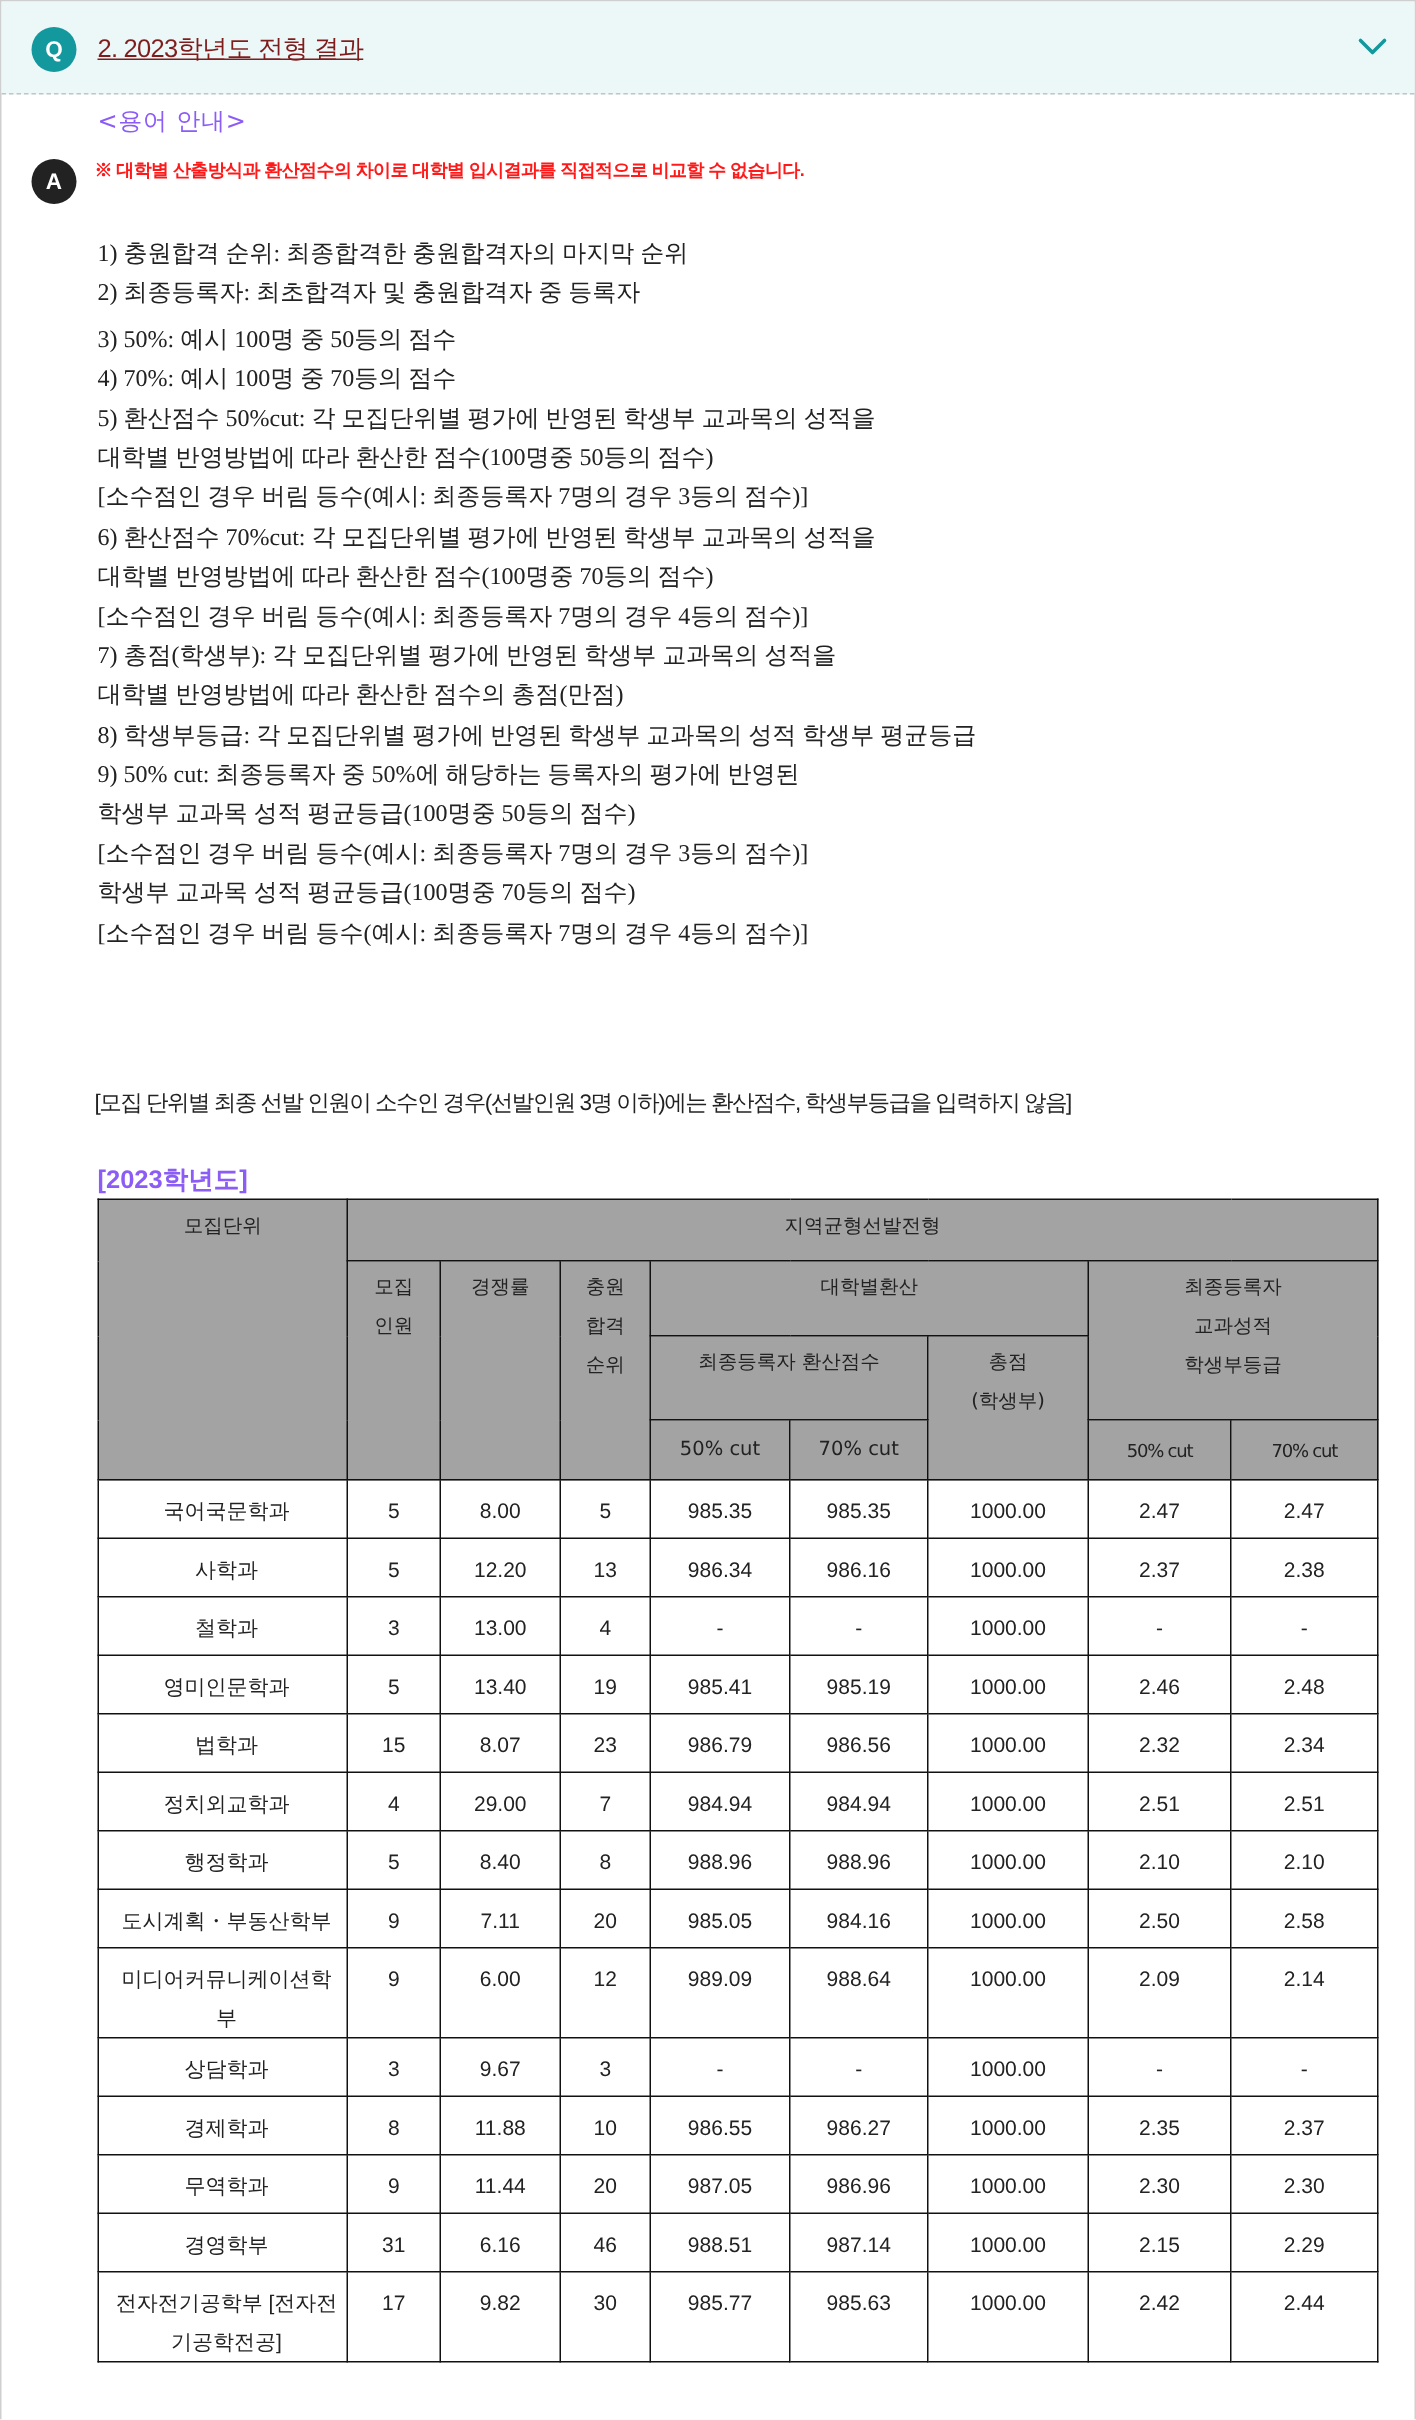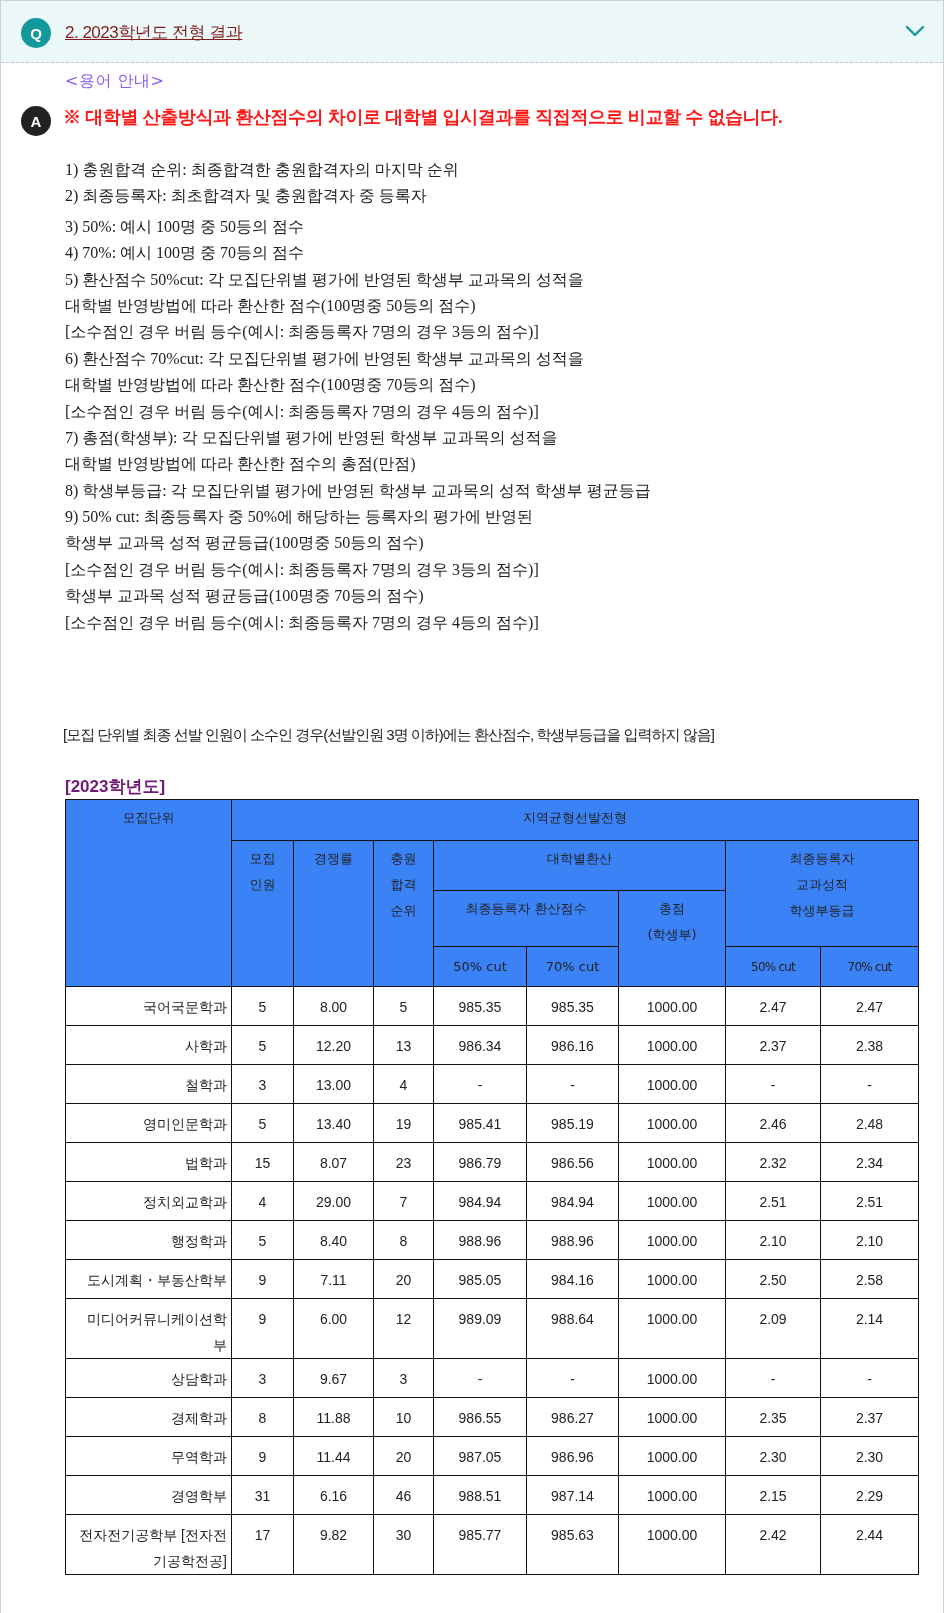--- a/index.html
+++ b/index.html
@@ -8,34 +8,34 @@
 
   .faq { width: 944px; border-left: 1px solid #cfcfcf; border-right: 1px solid #cfcfcf; border-top: 1px solid #cfcfcf; position: relative; }
   .q-row { height: 62px; background: #ecf8f8; border-bottom: 1px dashed #c4c4c4; display: flex; align-items: center; position: relative; }
   .q-badge { position: absolute; left: 20px; top: 17px; width: 30px; height: 30px; border-radius: 50%; background: #13989e; color: #fff; font-weight: bold; font-size: 15px; display: flex; align-items: center; justify-content: center; font-family: "Liberation Sans", sans-serif; }
   .q-title { position: absolute; left: 64px; top: 20px; font-size: 17px; color: #7f1d1d; text-decoration: underline; font-family: "Liberation Sans", sans-serif; letter-spacing: -0.5px; cursor: pointer; }
   .q-chevron { position: absolute; right: 18px; top: 22px; width: 20px; height: 16px; cursor: pointer; }
 
   .a-body { position: relative; padding: 0 0 0 0; }
   .a-badge { position: absolute; left: 20px; top: 43px; width: 30px; height: 30px; border-radius: 50%; background: #222; color: #fff; font-weight: bold; font-size: 15px; display: flex; align-items: center; justify-content: center; font-family: "Liberation Sans", sans-serif; }
   .guide-title { position: absolute; left: 64px; top: 8px; font-size: 16px; color: #8b5cf6; letter-spacing: 0.5px; }
-  .warning { position: absolute; left: 62px; top: 42px; font-size: 18px; font-weight: bold; color: #ff1a1a; letter-spacing: -0.4px; font-family: "Liberation Sans", sans-serif; }
+  .warning { position: absolute; left: 62px; top: 42px; font-size: 12px; font-weight: bold; color: #ff1a1a; letter-spacing: -0.4px; font-family: "Liberation Sans", sans-serif; }
 
   .terms { position: absolute; left: 64px; top: 94px; font-size: 16px; color: #222; font-family: Liberation Serif, serif; }
   .terms .line { height: 26.4px; line-height: 26px; white-space: nowrap; letter-spacing: 0px; }
   .terms .line.gap { margin-top: 4px; }
 
   .note { position: absolute; left: 62px; top: 663px; font-size: 15px; color: #222; letter-spacing: -1px; font-family: "Liberation Sans", sans-serif; white-space: nowrap; }
-  .year-title { position: absolute; left: 64px; top: 712px; font-size: 17px; font-weight: bold; color: #701a75; font-family: "Liberation Sans", sans-serif; }
+  .year-title { position: absolute; left: 64px; top: 712px; font-size: 17px; font-weight: bold; color: #8b5cf6; font-family: "Liberation Sans", sans-serif; }
 
   .tbl { position: absolute; left: 64px; top: 736px; border-collapse: collapse; font-family: "DejaVu Sans", sans-serif; font-size: 13px; color: #222; table-layout: fixed; }
   .tbl th, .tbl td { border: 1px solid #111; text-align: center; font-weight: normal; }
-  .tbl th { background: #3b82f6; vertical-align: top; line-height: 26px; padding-top: 5px; font-size: 13px; }
+  .tbl th { background: #a3a3a3; vertical-align: top; line-height: 26px; padding-top: 5px; font-size: 13px; }
   .tbl td { vertical-align: top; padding-top: 7px; line-height: 26px; height: 39px; font-family: "Liberation Sans", sans-serif; font-size: 14px; }
-  .tbl td.name { text-align: right; padding-left: 9px; padding-right: 4px; }
+  .tbl td.name { text-align: center; padding-left: 9px; padding-right: 4px; }
   .tbl th.small { font-size: 12px; letter-spacing: -0.8px; vertical-align: middle; padding-top: 0; }
   .tbl th.mid { vertical-align: middle; padding-top: 0; }
 </style>
 </head>
 <body>
 
 <div class="faq" style="height:1613px;">
   <div class="q-row">
     <div class="q-badge">Q</div>
     <div class="q-title">2. 2023학년도 전형 결과</div>

